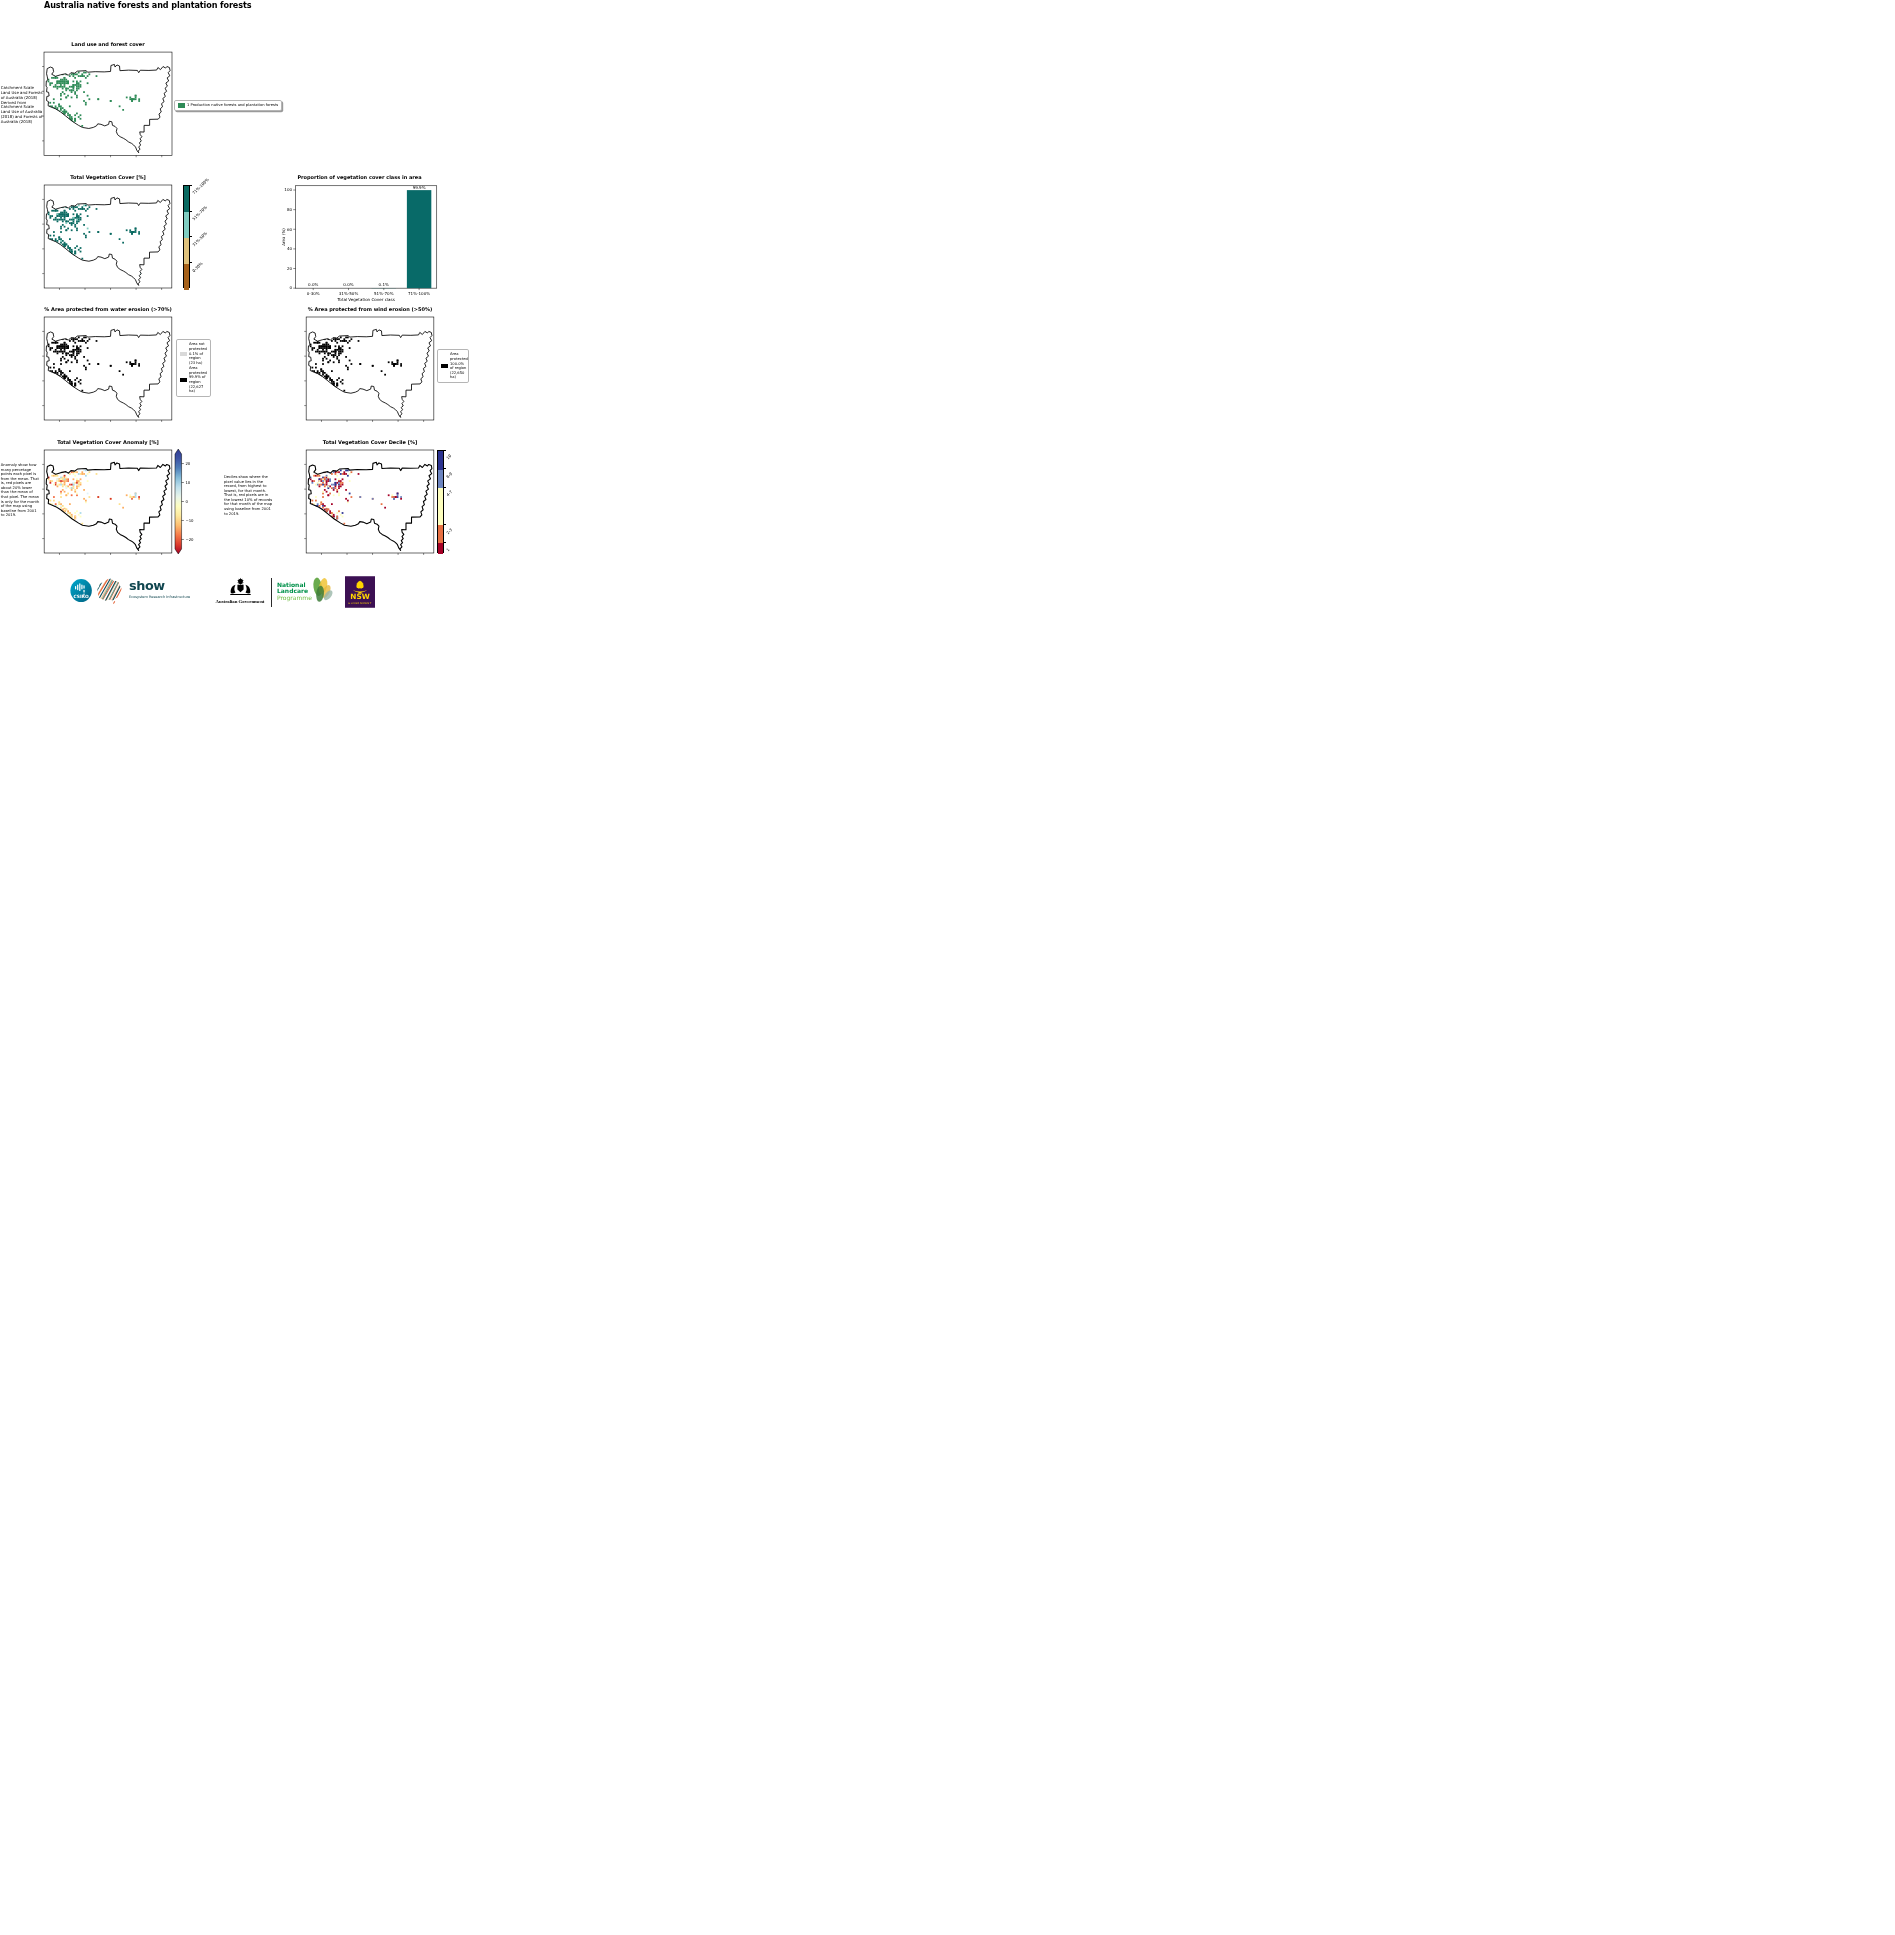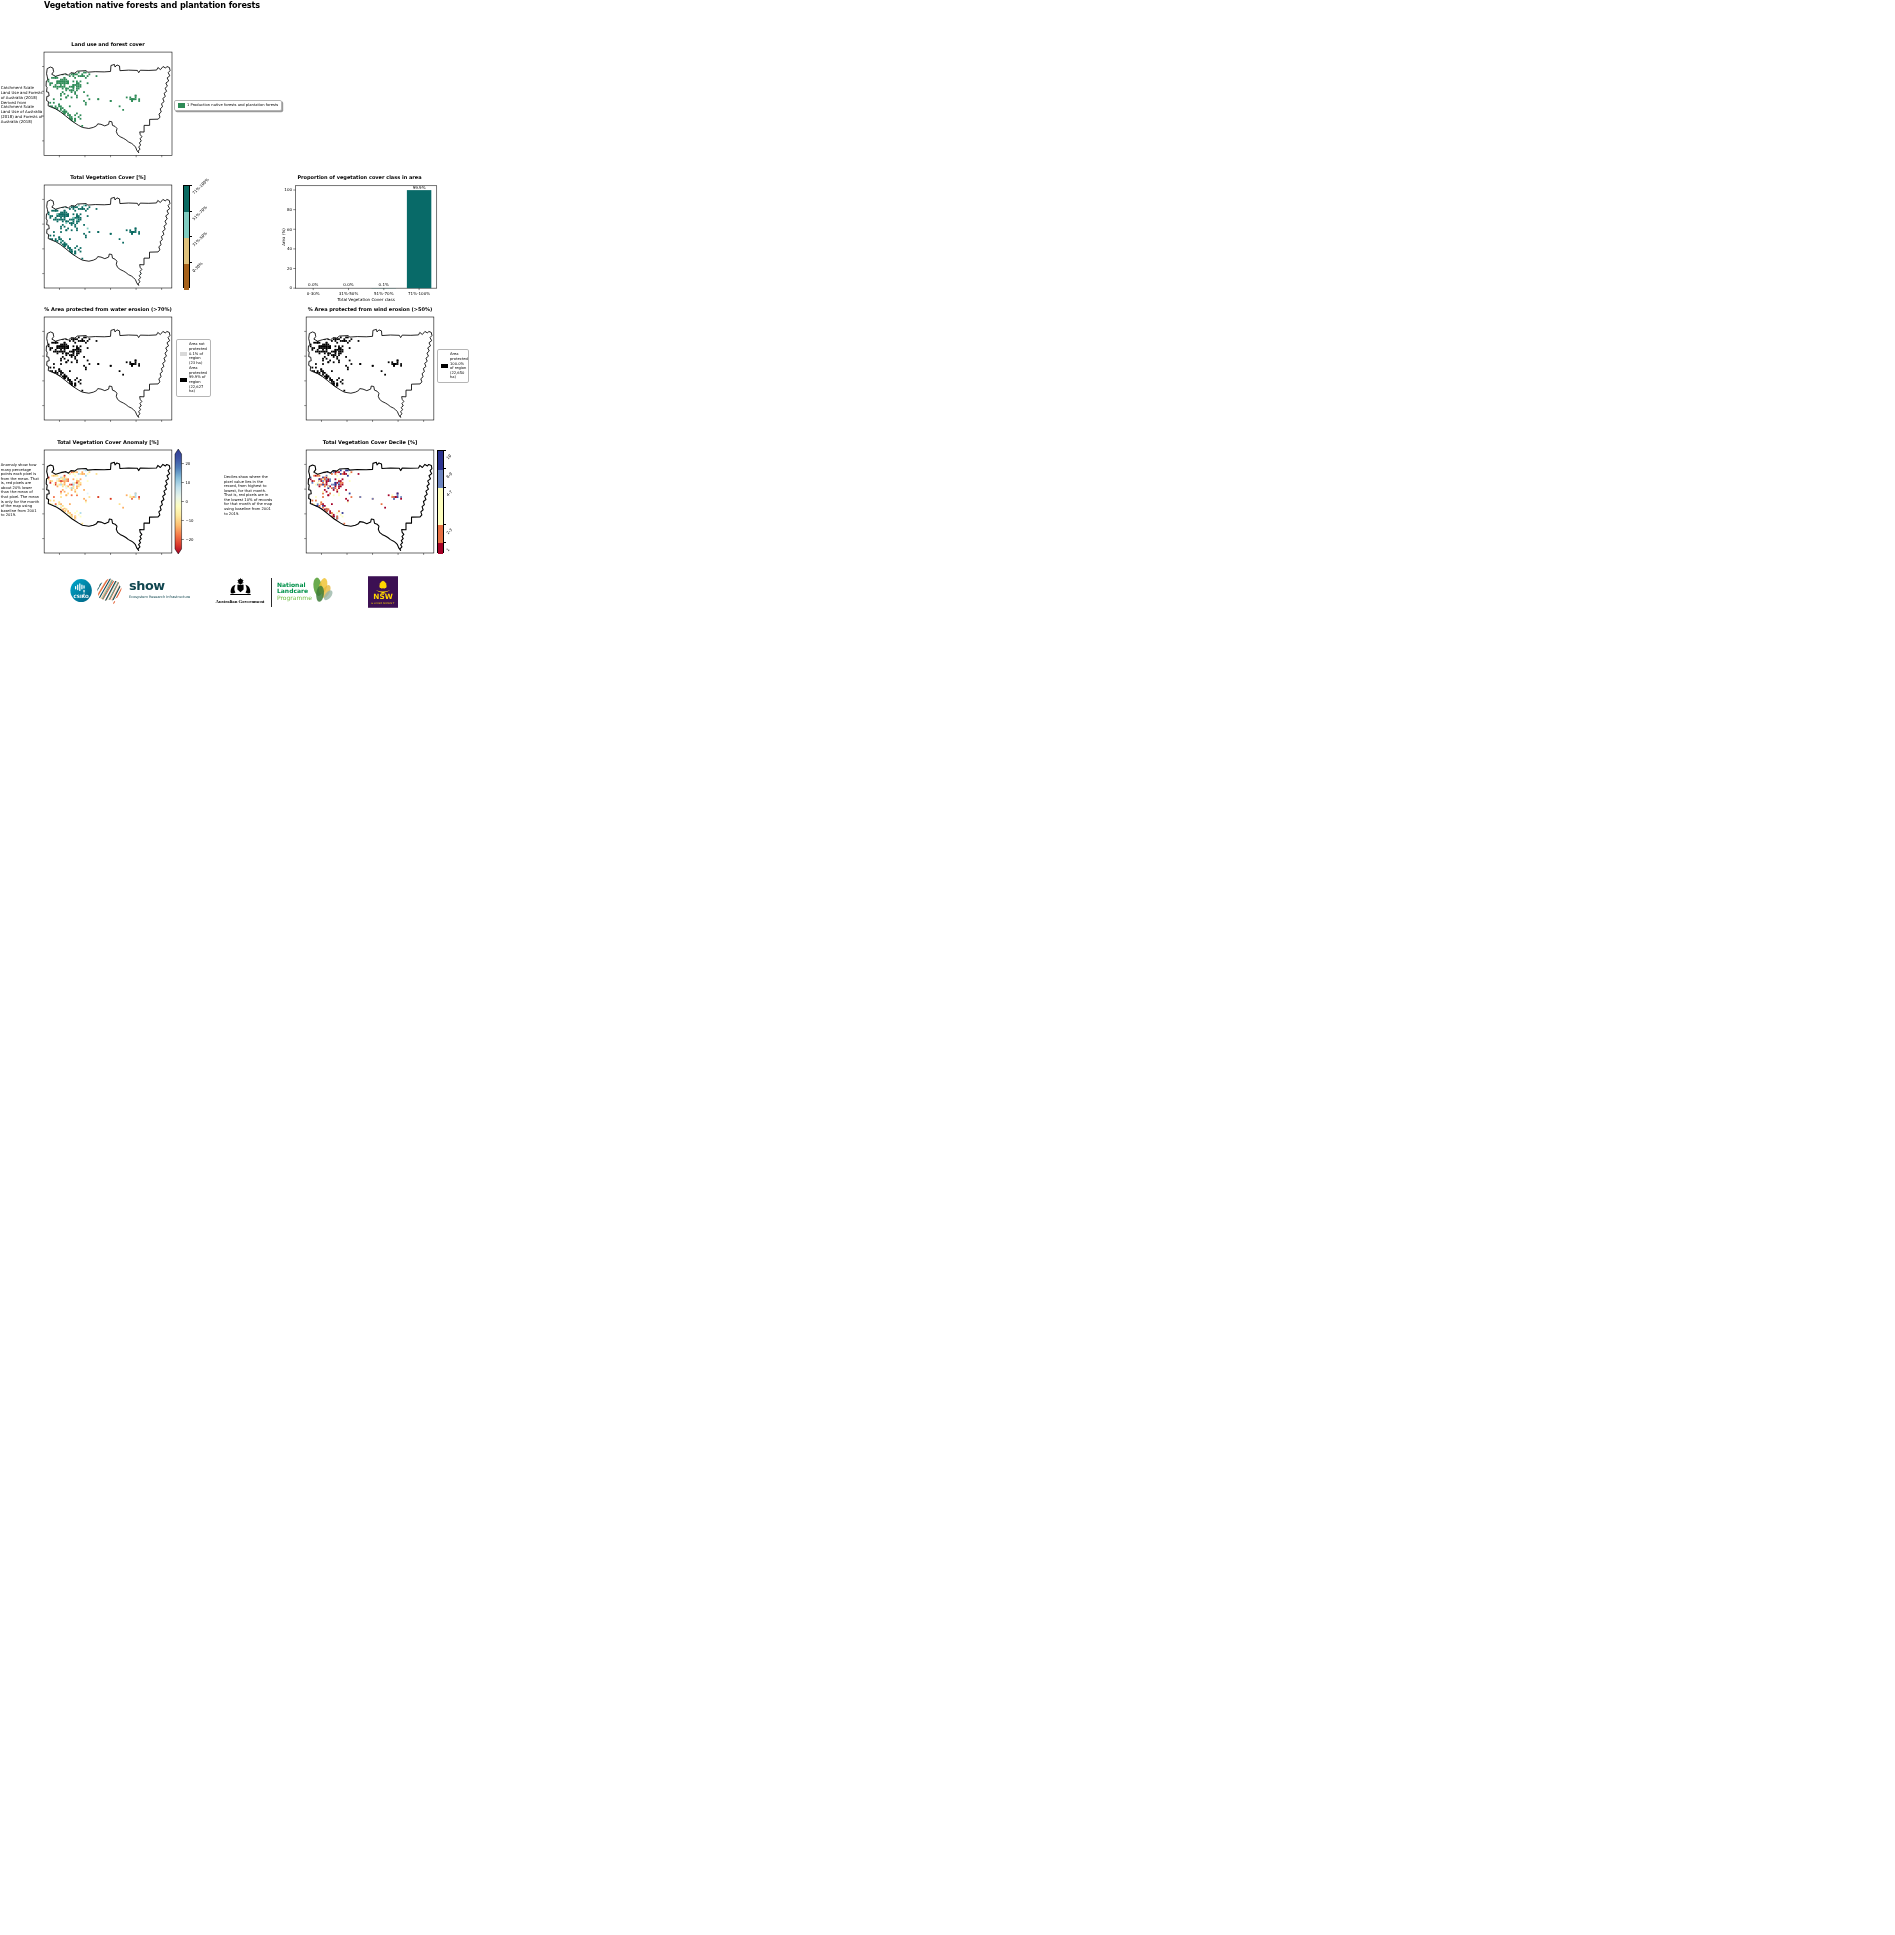--- a/index.html
+++ b/index.html
@@ -27,21 +27,21 @@
   .ausgov-label{font-family:"Liberation Serif","DejaVu Serif",serif;font-weight:bold;font-size:4.8px;white-space:nowrap;}
   .nlp-line{font-size:6px;font-weight:bold;color:#00914a;line-height:1.05;}
   .nlp-line.light{color:#71bf44;font-weight:normal;}
   .divider-v{position:absolute;width:0.6px;background:#2b2b2b;}
 </style>
 </head>
 <body>
 
 <div id="page">
 
-  <div class="main-title">Vegetation native forests and plantation forests</div>
+  <div class="main-title">Australia native forests and plantation forests</div>
 
   <div class="panel-title" style="left:44px;top:41px;width:128px;">Land use and forest cover</div>
   <div class="side-note" style="left:0.8px;top:86px;width:42px;"> Catchment Scale Land Use and Forests of Australia (2018) Derived from Catchment Scale Land Use of Australia (2018) and Forests of Australia (2018)</div>
   <div class="map-box" style="left:44px;top:52px;">
       <svg id="map-landuse" width="128" height="103" viewBox="0 0 331 266">
         <defs>
           <clipPath id="map-landuse-clip">
             <path d="M6.6,56.1 L8.3,42.7 L16.6,38.7 L23.2,41.4 L24.8,50.7 L19.9,57.4 L29.8,62.7 L43.0,58.7 L56.3,56.1 L62.9,60.1 L69.5,53.4 L79.4,54.7 L86.1,49.4 L109.2,48.1 L112.5,52.1 L132.4,50.7 L155.6,51.3 L172.1,50.2 L173.1,34.7 L182.1,32.0 L183.7,38.7 L188.7,33.4 L195.3,36.0 L196.3,48.1 L218.5,46.7 L241.6,47.5 L244.9,53.4 L248.9,47.0 L271.4,47.5 L291.3,46.5 L294.6,40.0 L301.2,45.4 L307.8,37.4 L314.4,41.4 L317.8,37.4 L324.4,40.0 L326.0,48.1 L321.1,53.4 L325.4,61.4 L318.4,66.8 L322.4,74.8 L315.1,80.1 L319.1,88.1 L313.1,93.5 L317.1,101.5 L310.5,106.8 L313.8,114.8 L307.2,120.1 L310.5,128.2 L303.9,133.5 L306.5,141.5 L300.5,146.8 L303.2,154.9 L297.2,160.2 L299.9,168.2 L295.3,173.5 L273.1,174.1 L273.1,189.6 L258.8,189.6 L258.8,206.9 L247.6,206.4 L248.9,213.6 L253.2,218.9 L248.3,224.3 L251.6,229.6 L246.6,235.0 L249.9,240.3 L244.9,245.6 L248.3,251.0 L243.3,256.3 L244.9,260.3 L240.0,253.7 L236.7,245.6 L231.7,240.3 L226.7,236.3 L218.5,232.3 L211.8,226.9 L205.2,222.9 L196.9,218.9 L190.3,213.6 L187.0,205.6 L188.7,197.6 L183.7,192.2 L177.1,189.6 L175.4,180.2 L168.8,178.9 L167.2,186.9 L157.2,190.9 L147.3,186.9 L139.0,185.6 L135.7,190.9 L127.4,194.9 L115.9,197.6 L99.3,194.9 L89.4,189.6 L72.8,178.9 L56.3,165.5 L43.0,154.9 L29.8,146.8 L16.6,141.5 L10.6,138.8 L11.6,128.2 L6.6,125.5 L7.3,114.8 L13.2,113.5 L11.9,104.1 L6.6,102.8 L7.9,90.8 L5.3,88.1 L6.0,74.8 L9.9,72.1 L8.6,64.1 Z"></path>
           </clipPath>
         </defs>
@@ -2049,21 +2049,21 @@
   <div class="footer-item" style="left:310px;top:576px;">
     <svg width="24" height="27" viewBox="0 0 62 70">
       <ellipse cx="20" cy="28" rx="11" ry="24" fill="#62a744" transform="rotate(-8 20 28)" opacity="0.95"></ellipse>
       <ellipse cx="34" cy="26" rx="10" ry="21" fill="#f0c437" transform="rotate(14 34 26)" opacity="0.85"></ellipse>
       <ellipse cx="42" cy="40" rx="9" ry="18" fill="#e7b93c" transform="rotate(26 42 40)" opacity="0.8"></ellipse>
       <ellipse cx="47" cy="50" rx="8" ry="15" fill="#9ab7a9" transform="rotate(38 47 50)" opacity="0.8"></ellipse>
       <ellipse cx="26" cy="46" rx="10" ry="21" fill="#3e7d3a" transform="rotate(6 26 46)" opacity="0.85"></ellipse>
     </svg>
   </div>
 
-  <div class="footer-item" style="left:368px;top:576px;text-decoration:underline;">
+  <div class="footer-item" style="left:345px;top:576px;text-decoration:underline;">
     <svg width="30" height="32" viewBox="0 0 78 82">
       <rect x="0" y="0" width="78" height="82" fill="#3c1053"></rect>
       <g fill="#ffd600">
         <ellipse cx="39" cy="22" rx="4" ry="10"></ellipse>
         <ellipse cx="39" cy="23" rx="4" ry="10" transform="rotate(30 39 23)"></ellipse>
         <ellipse cx="39" cy="23" rx="4" ry="10" transform="rotate(-30 39 23)"></ellipse>
         <ellipse cx="39" cy="24" rx="4" ry="10" transform="rotate(60 39 24)"></ellipse>
         <ellipse cx="39" cy="24" rx="4" ry="10" transform="rotate(-60 39 24)"></ellipse>
         <ellipse cx="39" cy="25" rx="4" ry="9" transform="rotate(85 39 25)"></ellipse>
         <ellipse cx="39" cy="25" rx="4" ry="9" transform="rotate(-85 39 25)"></ellipse>

